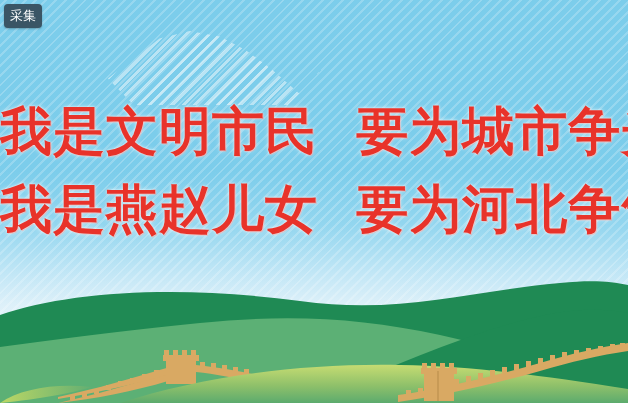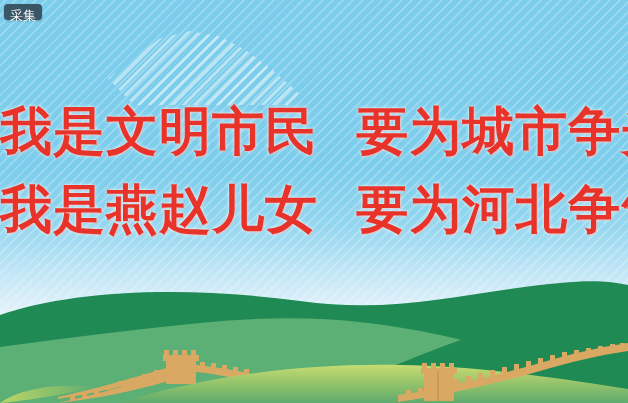--- a/index.html
+++ b/index.html
@@ -101,21 +101,21 @@
         0 0 5px rgba(255,255,255,0.55),
         1px 1px 0 rgba(255,120,110,0.45);
   }
 
   
   .capture-button {
     position: absolute;
     left: 4px;
     top: 4px;
     width: 38px;
-    height: 16px;
+    height: 24px;
     border-radius: 4px;
     background: #3a5565;
     color: #ffffff;
     font-family: "DejaVu Sans", "Liberation Sans", sans-serif;
     font-size: 13px;
     line-height: 24px;
     text-align: center;
     letter-spacing: 0px;
     cursor: pointer;
     user-select: none;

